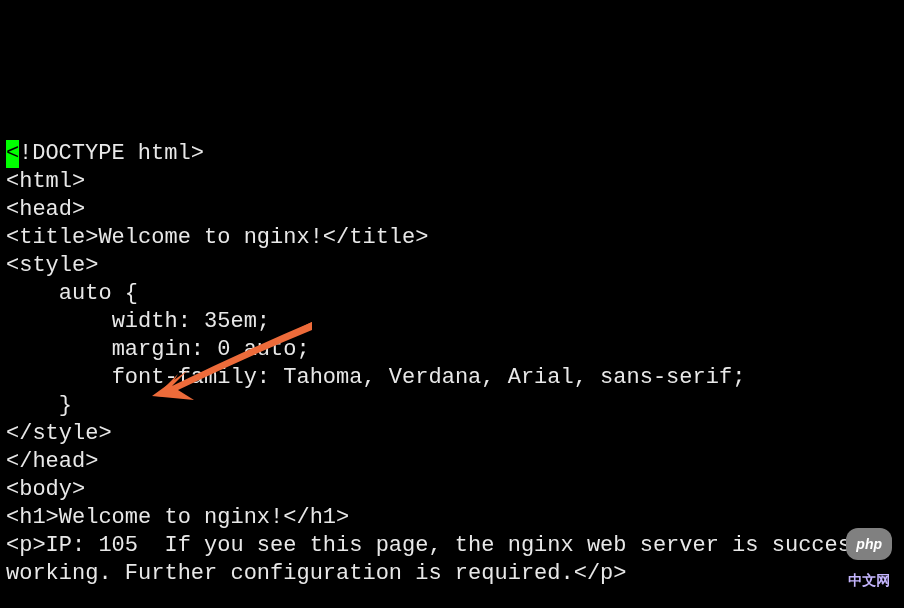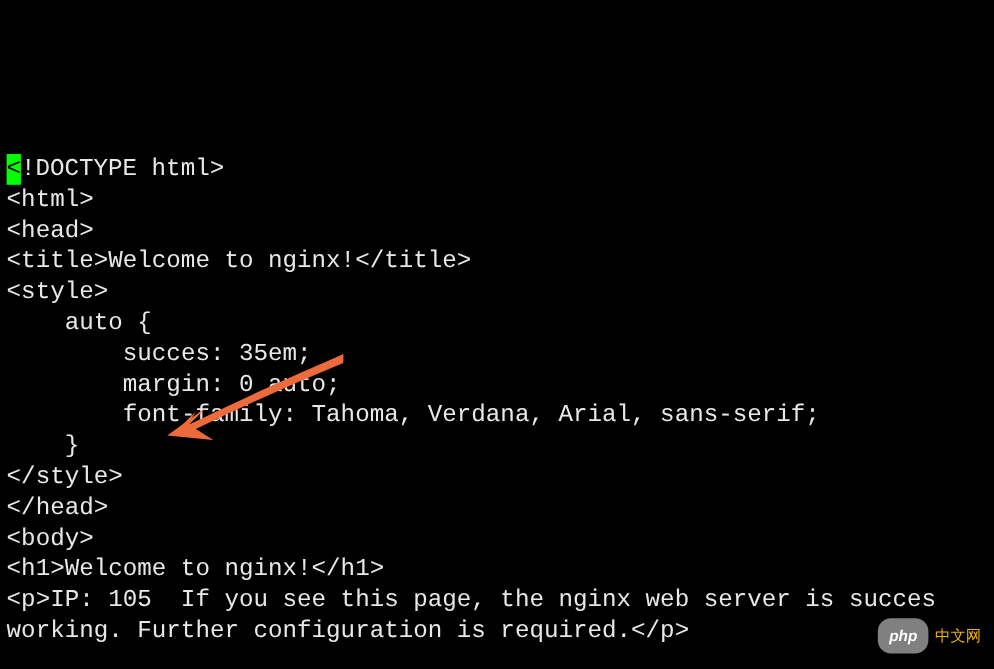--- a/index.html
+++ b/index.html
@@ -38,50 +38,52 @@
       pointer-events: none;
     }
     .watermark {
       position: absolute;
       bottom: 14px;
       right: 12px;
       display: flex;
       align-items: center;
       gap: 6px;
       z-index: 20;
+      flex-direction: column;
     }
     .watermark-badge {
       background: #808080;
       border-radius: 12px;
       padding: 2px 10px;
       color: #ffffff;
       font-family: Arial, sans-serif;
       font-size: 14px;
       font-style: italic;
       font-weight: bold;
     }
     .watermark-text {
-      color: #eab308;
+      color: #c4b5fd;
       font-family: Arial, sans-serif;
       font-size: 14px;
+      font-weight: bold;
     }
   </style>
 </head>
 <body>
 
 
 
 <div class="terminal">
 <span class="cursor">&lt;</span><span>!DOCTYPE html&gt;</span>
 <span>&lt;html&gt;</span>
 <span>&lt;head&gt;</span>
 <span>&lt;title&gt;Welcome to nginx!&lt;/title&gt;</span>
 <span>&lt;style&gt;</span>
 <span>    auto {</span>
-<span>        succes: 35em;</span>
+<span>        width: 35em;</span>
 <span>        margin: 0 auto;</span>
 <span>        font-family: Tahoma, Verdana, Arial, sans-serif;</span>
 <span>    }</span>
 <span>&lt;/style&gt;</span>
 <span>&lt;/head&gt;</span>
 <span>&lt;body&gt;</span>
 <span>&lt;h1&gt;Welcome to nginx!&lt;/h1&gt;</span>
 <span>&lt;p&gt;IP: 105  If you see this page, the nginx web server is succes</span>
 <span>working. Further configuration is required.&lt;/p&gt;</span>
 <span></span>

